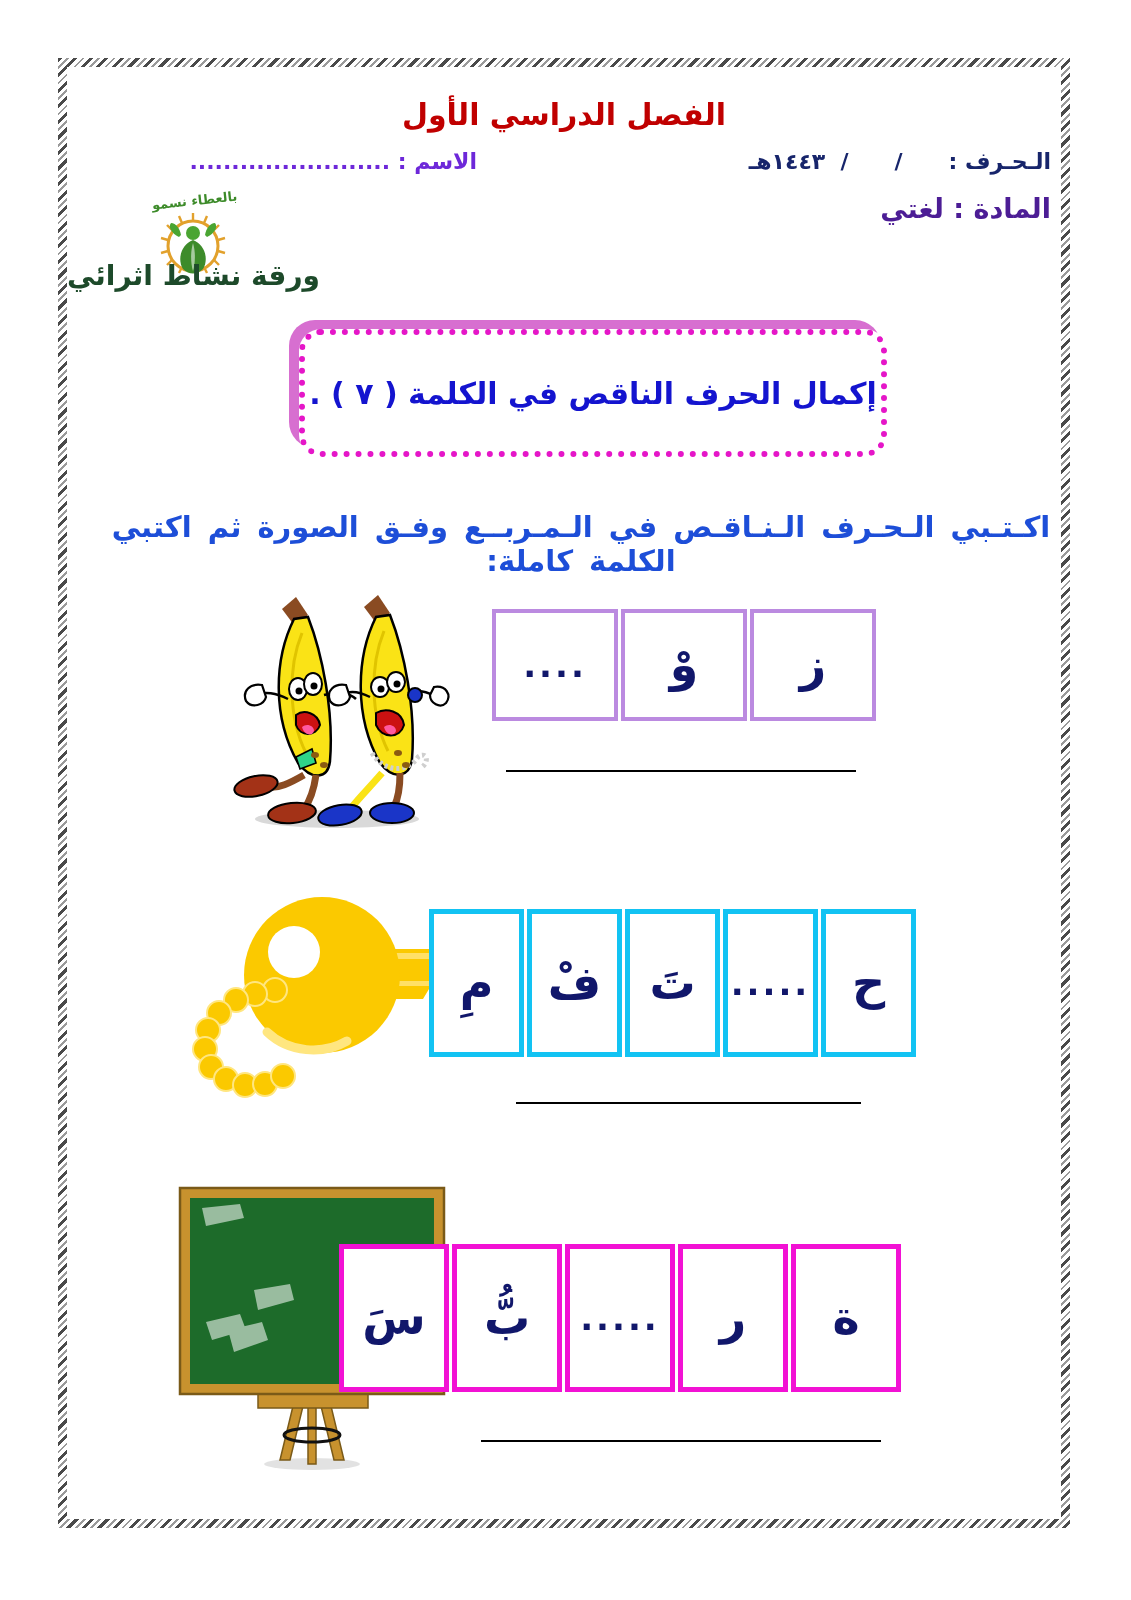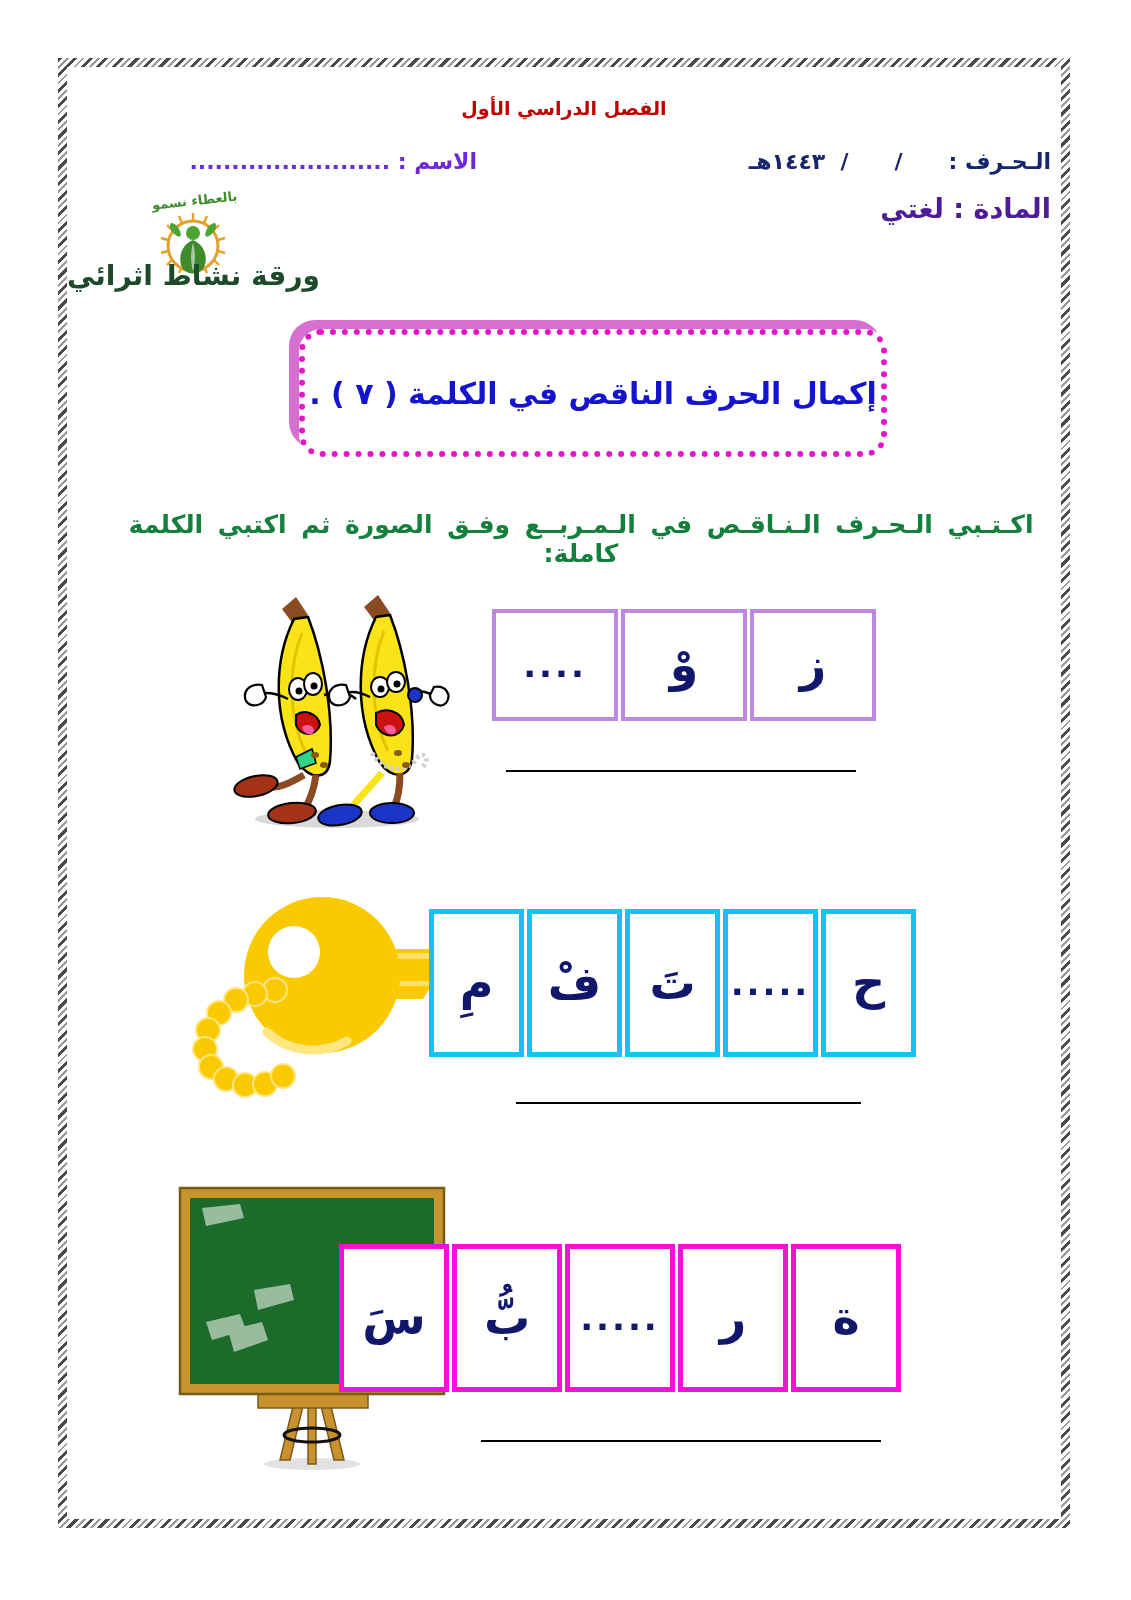--- a/index.html
+++ b/index.html
@@ -39,21 +39,21 @@
   }
 
   
   .semester {
     position: absolute;
     top: 30px;
     left: 0;
     width: 100%;
     text-align: center;
     color: #c00000;
-    font-size: 19px;
+    font-size: 30px;
     font-weight: bold;
     font-family: "DejaVu Sans", sans-serif;
     direction: rtl;
     letter-spacing: -1px;
   }
   .hdr-date {
     position: absolute;
     top: 82px;
     right: 10px;
     color: #17256b;
@@ -139,22 +139,22 @@
     font-family: "DejaVu Sans", sans-serif;
     text-align: center;
   }
 
   
   .instruction {
     position: absolute;
     top: 443px;
     right: 10px;
     width: 940px;
-    color: #15803d;
-    font-size: 25px;
+    color: #1d4ed8;
+    font-size: 29px;
     font-weight: bold;
     direction: rtl;
     text-align: center;
     font-family: "DejaVu Sans", sans-serif;
     word-spacing: 6px;
   }
 
   
   .exercise {
     position: absolute;

